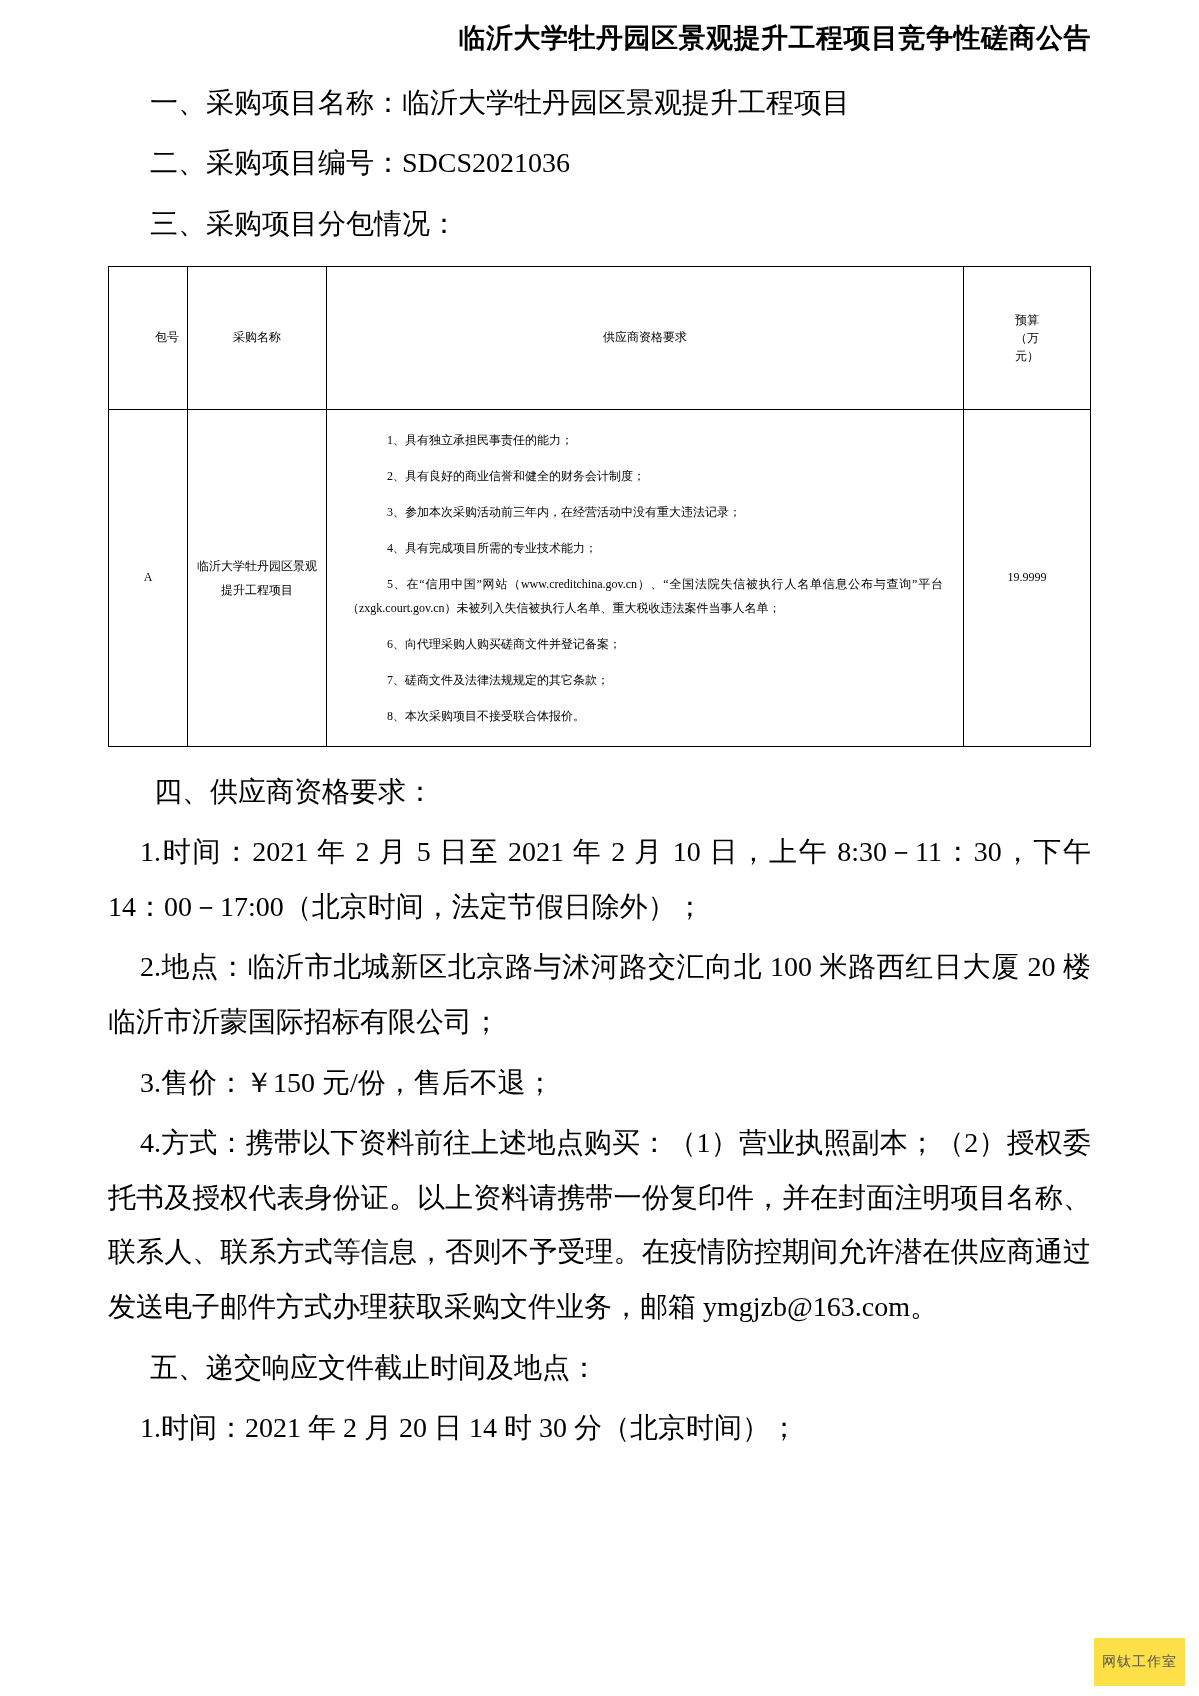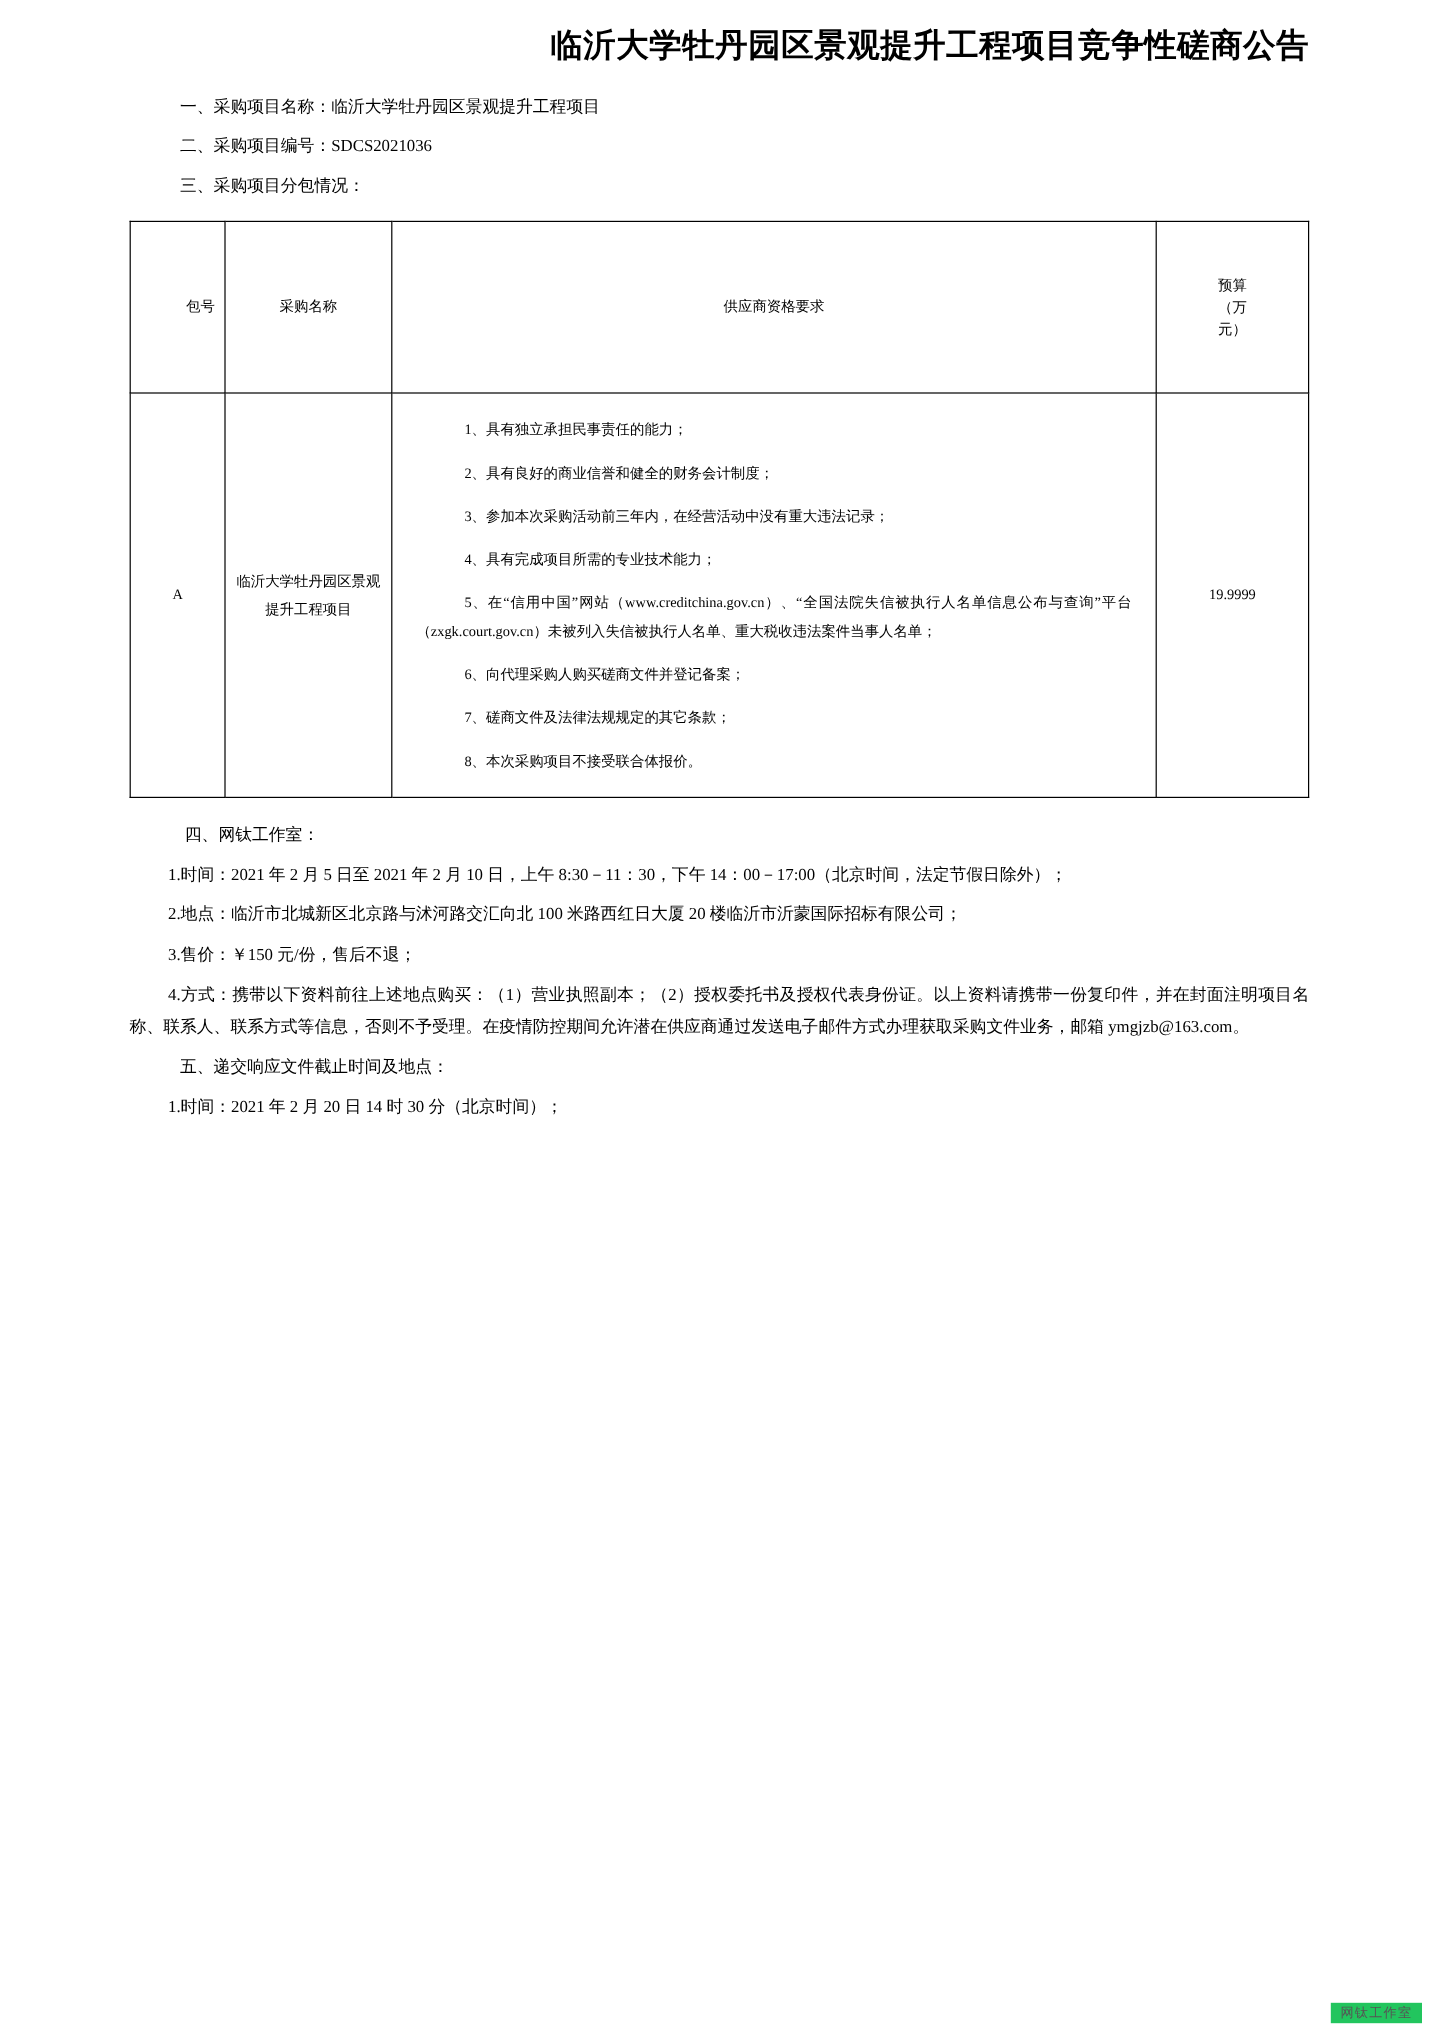--- a/index.html
+++ b/index.html
@@ -24,21 +24,21 @@
   .doc-title {
     font-family: "Liberation Sans", "DejaVu Sans", sans-serif;
     font-weight: bold;
     font-size: 27px;
     text-align: right;
     letter-spacing: 0.5px;
     margin: 6px 0 18px 0;
     line-height: 1.4;
   }
   .para {
-    font-size: 14px;
+    font-size: 28px;
     line-height: 1.95;
     margin: 0 0 6px 0;
     text-align: justify;
   }
   .indent1 { text-indent: 42px; }
   .indent-half { text-indent: 32px; }
   .indent-sub { text-indent: 46px; }
 
   table.pkg {
     border-collapse: collapse;
@@ -87,25 +87,25 @@
   }
   .budget-cell {
     text-align: center;
     font-size: 20px;
     font-family: "Liberation Serif", serif;
   }
   .watermark {
     position: absolute;
     right: 14px;
     bottom: 10px;
-    background: #22c55e;
+    background: #fde047;
     color: #555;
     font-family: "Liberation Sans", sans-serif;
-    font-size: 11px;
-    padding: 1px 8px;
+    font-size: 14px;
+    padding: 15px 8px;
     letter-spacing: 1px;
   }
 </style>
 </head>
 <body>
 
 <div class="page">
 
   <h1 class="doc-title">临沂大学牡丹园区景观提升工程项目竞争性磋商公告</h1>
 
@@ -138,21 +138,21 @@
           <p>5、在“信用中国”网站（www.creditchina.gov.cn）、“全国法院失信被执行人名单信息公布与查询”平台（zxgk.court.gov.cn）未被列入失信被执行人名单、重大税收违法案件当事人名单；</p>
           <p>6、向代理采购人购买磋商文件并登记备案；</p>
           <p>7、磋商文件及法律法规规定的其它条款；</p>
           <p>8、本次采购项目不接受联合体报价。</p>
         </td>
         <td class="budget-cell">19.9999</td>
       </tr>
     </tbody>
   </table>
 
-  <p class="para indent-sub">四、网钛工作室：</p>
+  <p class="para indent-sub">四、供应商资格要求：</p>
   <p class="para indent-half">1.时间：2021 年 2 月 5 日至 2021 年 2 月 10 日，上午 8:30－11：30，下午 14：00－17:00（北京时间，法定节假日除外）；</p>
   <p class="para indent-half">2.地点：临沂市北城新区北京路与沭河路交汇向北 100 米路西红日大厦 20 楼临沂市沂蒙国际招标有限公司；</p>
   <p class="para indent-half">3.售价：￥150 元/份，售后不退；</p>
   <p class="para indent-half">4.方式：携带以下资料前往上述地点购买：（1）营业执照副本；（2）授权委托书及授权代表身份证。以上资料请携带一份复印件，并在封面注明项目名称、联系人、联系方式等信息，否则不予受理。在疫情防控期间允许潜在供应商通过发送电子邮件方式办理获取采购文件业务，邮箱 ymgjzb@163.com。</p>
 
   <p class="para indent1">五、递交响应文件截止时间及地点：</p>
   <p class="para indent-half">1.时间：2021 年 2 月 20 日 14 时 30 分（北京时间）；</p>
 
   <div class="watermark">网钛工作室</div>
 </div>

